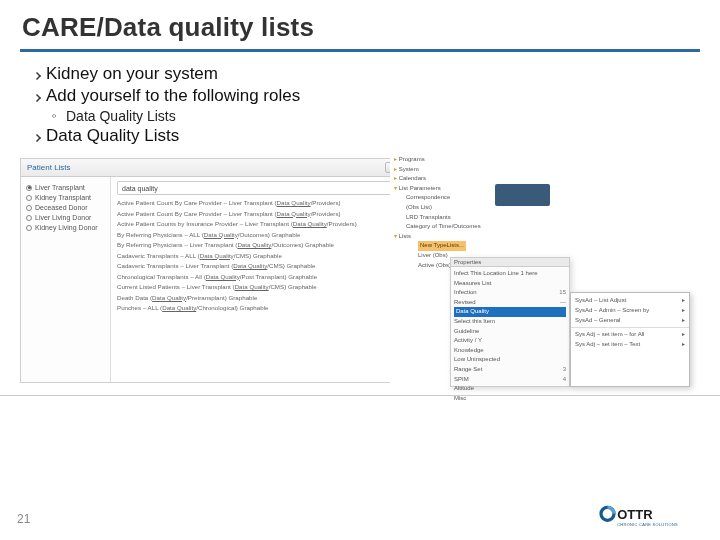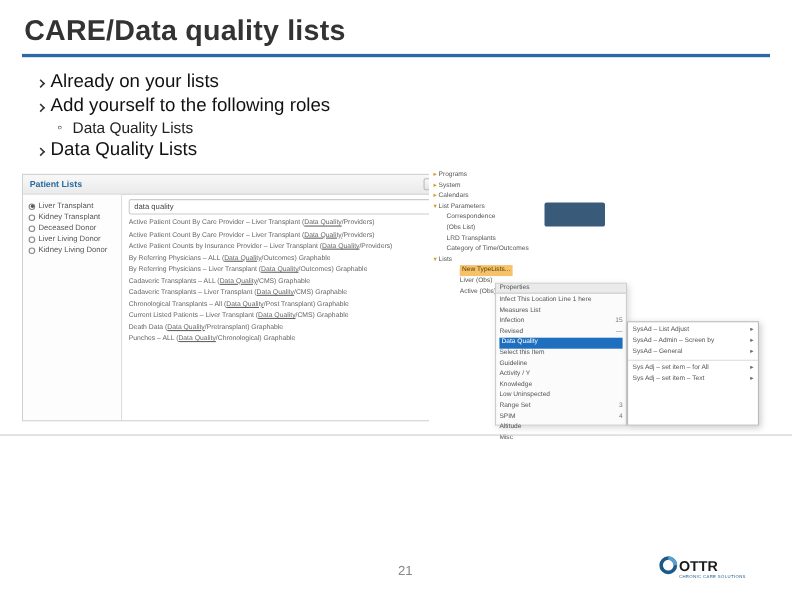--- a/index.html
+++ b/index.html
@@ -36,21 +36,21 @@
     font-size:7px;
     color:#555;
     overflow:hidden;
   }
   .shot-left .pl-header {
     display:flex; align-items:center;
     background: linear-gradient(#f8f8f8,#eaeaea);
     border-bottom:1px solid #ccc;
     padding:3px 6px;
   }
-  .shot-left .pl-header .pl-title { color:#2b6aa0; font-weight:bold; font-size:8px; }
+  .shot-left .pl-header .pl-title { color:#2b6aa0; font-weight:normal; font-size:8px; }
   .shot-left .pl-header .pl-spacer { flex:1; }
   .shot-left .pl-header .pl-btn {
     background:linear-gradient(#fafafa,#e4e4e4);
     border:1px solid #bbb; border-radius:2px;
     padding:1px 6px; font-size:7px; color:#444;
   }
   .shot-left .pl-body { display:flex; height:calc(100% - 18px); }
   .shot-left .pl-side { width:90px; border-right:1px solid #ddd; padding:4px 5px; background:#fdfdfd; }
   .shot-left .radio-row { display:flex; align-items:center; gap:3px; margin:3px 0; }
   .shot-left .radio { width:6px; height:6px; border:1px solid #888; border-radius:50%; display:inline-flex; align-items:center; justify-content:center; }
@@ -117,38 +117,38 @@
     padding:2px 0; line-height:1.7;
     font-size:6px;
   }
   .shot-right .menu .mi { display:flex; padding:0 4px; }
   .shot-right .menu .mi .mlbl { flex:1; white-space:nowrap; overflow:hidden; text-overflow:ellipsis; }
   .shot-right .menu .mi .arr { color:#666; }
   .shot-right .menu .sep { border-top:1px solid #ddd; margin:1px 0; }
 
   .pagenum {
     position:absolute; left:17px; right:0; bottom:14px;
-    text-align:center; color:#888; font-size:12px;
+    text-align:left; color:#888; font-size:12px;
   }
   .logo {
     position:absolute; right:12px; bottom:11px;
     width:110px; height:26px;
   }
   .logo svg { width:100%; height:100%; }
 
   .divline { position:absolute; left:0; right:0; top:395px; height:1px; background:#ccc; }
 </style>
 </head>
 <body>
 
 <div class="slide">
   <div class="title">CARE/Data quality lists</div>
 
   <div class="bullets">
-    <div class="b1">Already on your lists</div>
+    <div class="b1">Kidney on your system</div>
     <div class="b1">Add yourself to the following roles</div>
     <div class="b2">Data Quality Lists</div>
     <div class="b1">Data Quality Lists</div>
   </div>
 
   <div class="shots">
 
     <div class="shot-left">
       <div class="pl-header">
         <span class="pl-title">Patient Lists</span>

